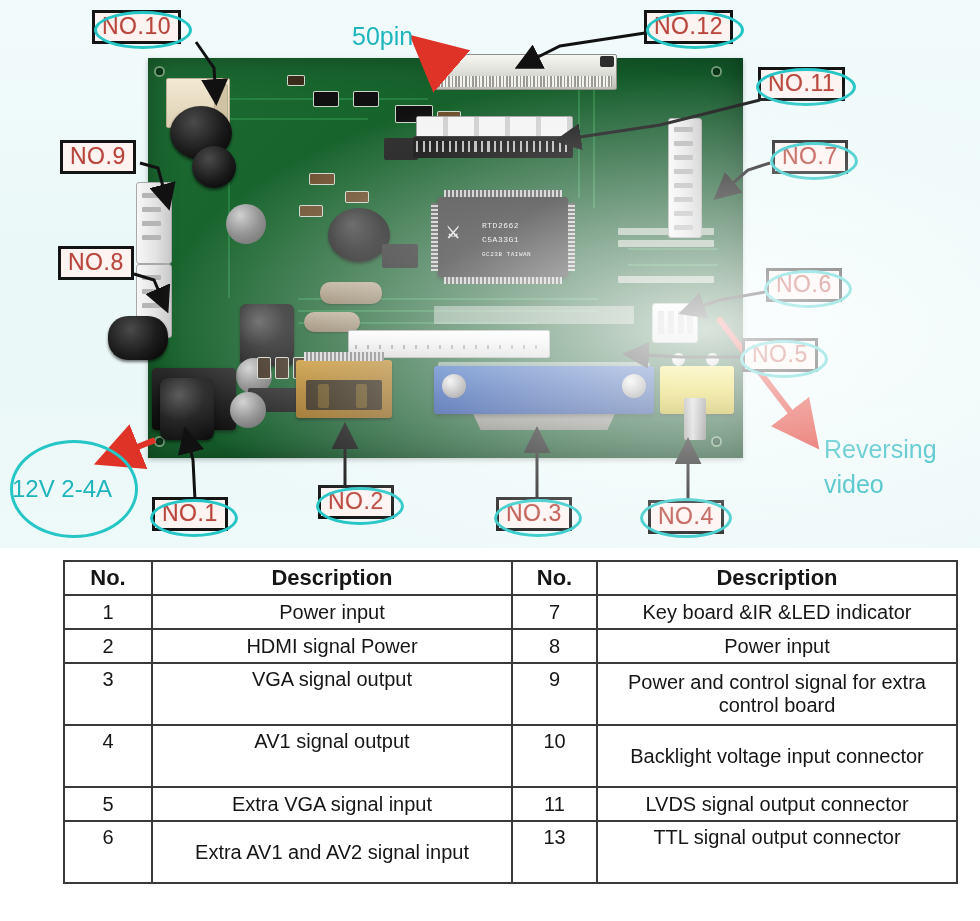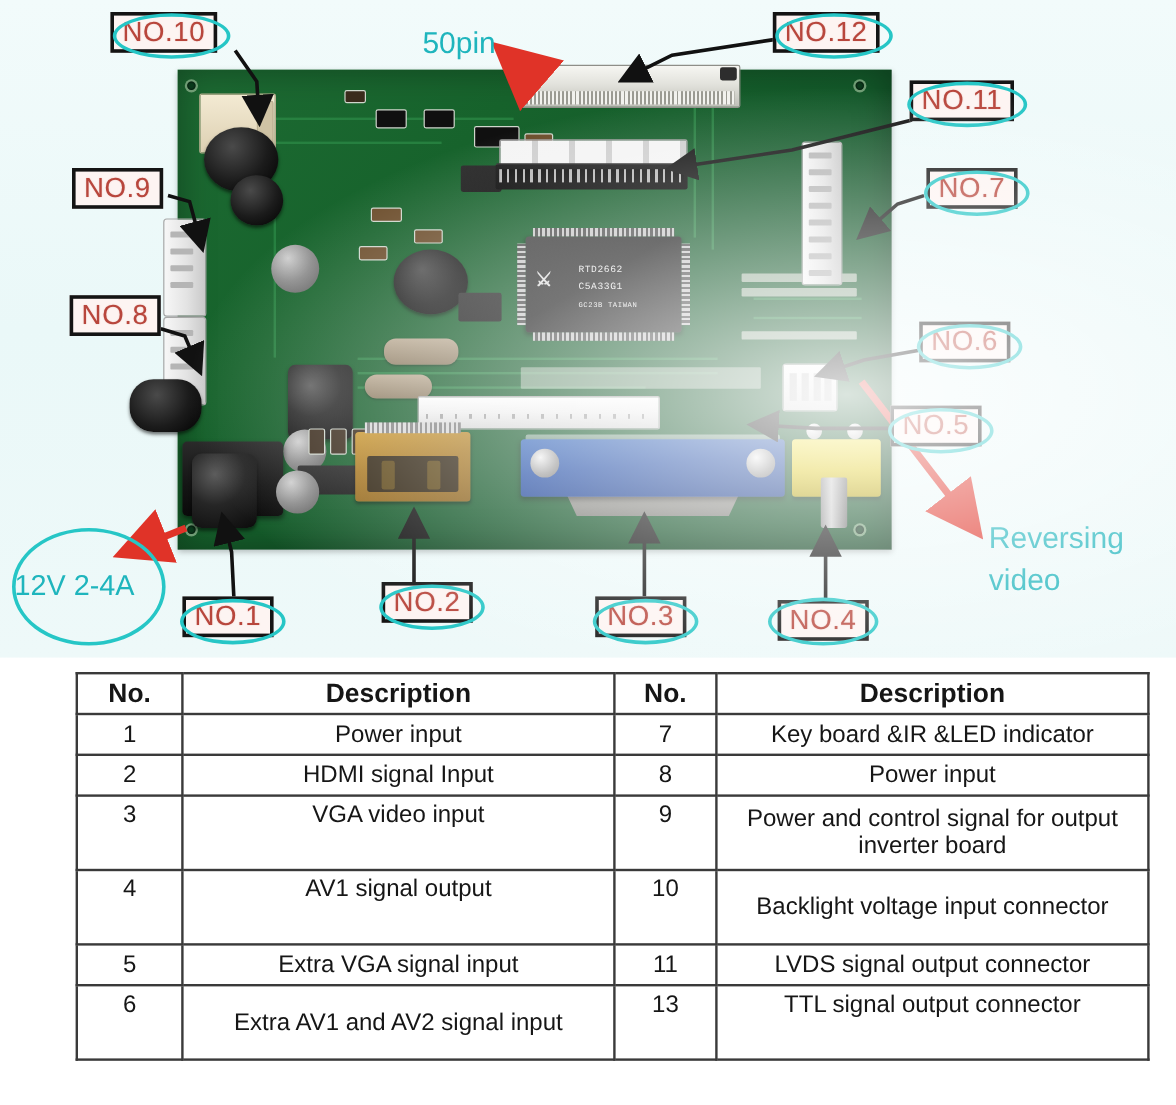--- a/index.html
+++ b/index.html
@@ -439,29 +439,29 @@
   </thead>
   <tbody>
     <tr class="r-norm">
       <td>1</td>
       <td>Power input</td>
       <td>7</td>
       <td>Key board &amp;IR &amp;LED indicator</td>
     </tr>
     <tr class="r-norm">
       <td>2</td>
-      <td>HDMI signal Input</td>
+      <td>HDMI signal Power</td>
       <td>8</td>
       <td>Power input</td>
     </tr>
     <tr class="r-tall">
       <td style="vertical-align:top;padding-top:4px;">3</td>
-      <td style="vertical-align:top;padding-top:4px;">VGA video input</td>
+      <td style="vertical-align:top;padding-top:4px;">VGA signal output</td>
       <td style="vertical-align:top;padding-top:4px;">9</td>
-      <td>Power and control signal for output inverter board</td>
+      <td>Power and control signal for extra control board</td>
     </tr>
     <tr class="r-tall">
       <td style="vertical-align:top;padding-top:4px;">4</td>
       <td style="vertical-align:top;padding-top:4px;">AV1 signal output</td>
       <td style="vertical-align:top;padding-top:4px;">10</td>
       <td>Backlight voltage input connector</td>
     </tr>
     <tr class="r-norm">
       <td>5</td>
       <td>Extra VGA signal input</td>

